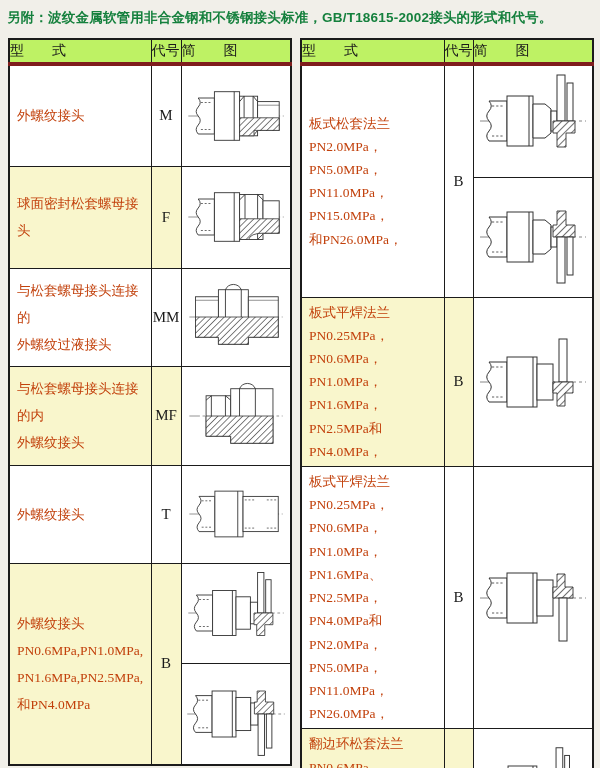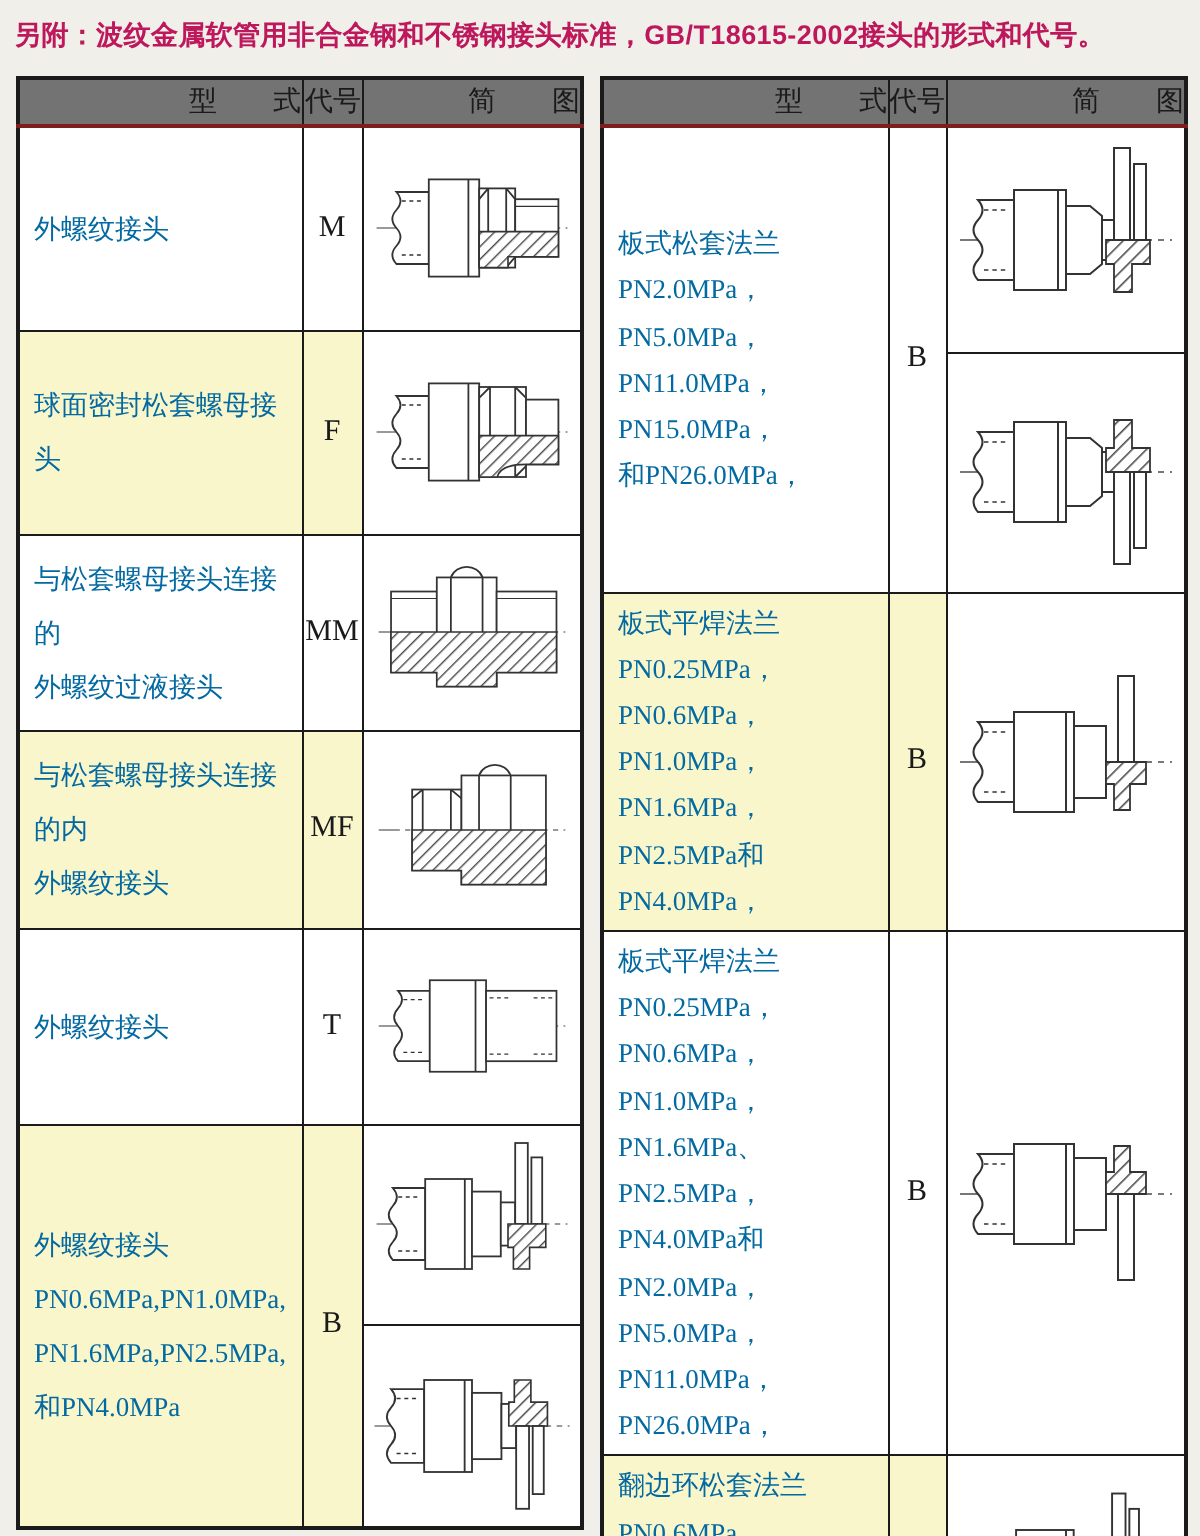--- a/index.html
+++ b/index.html
@@ -6,37 +6,37 @@
   body{
     width:600px;height:768px;
     background:#f1efe9;
     font-family:"Liberation Serif","DejaVu Serif",serif;
     color:#1a1a1a;
   }
   .page{position:relative;width:600px;height:768px;overflow:hidden;}
   .title{
     position:absolute;left:7px;top:9px;width:590px;
     font-family:"Liberation Sans","DejaVu Sans",sans-serif;
-    font-weight:bold;font-size:13.5px;color:#be185d;letter-spacing:0.2px;
+    font-weight:bold;font-size:13.5px;color:#15803d;letter-spacing:0.2px;
   }
   table.t{
     position:absolute;top:38px;
     border-collapse:collapse;table-layout:fixed;
     background:#ffffff;border:2px solid #1b1b1b;
   }
   table.t-left{left:8px;width:282px;height:727px;}
   table.t-right{left:300px;width:292px;height:727px;}
   th,td{border:1px solid #1b1b1b;padding:0;overflow:hidden;}
   th{
-    background:#737373;height:22px;font-weight:normal;
-    font-size:14px;text-align:right;border-bottom:2px solid #7f1d1d;
+    background:#bef264;height:22px;font-weight:normal;
+    font-size:14px;text-align:left;border-bottom:4px solid #7f1d1d;
   }
   td.type{
     font-size:13.5px;padding:3px 7px;vertical-align:middle;
-    white-space:pre-line;color:#0369a1;
+    white-space:pre-line;color:#c2410c;
   }
   .t-left td.type{line-height:2.0;}
   .t-right td.type{line-height:1.72;}
   td.code{text-align:center;vertical-align:middle;font-size:15px;}
   td.hl{background:#f9f6cc;}
   td.diag{vertical-align:middle;text-align:center;background:#ffffff;}
   svg.d{display:block;margin:0 auto;}
   svg .w{fill:#ffffff;stroke:#333;stroke-width:1;}
   svg .s{fill:none;stroke:#333;stroke-width:1;}
   svg .f{fill:none;stroke:#333;stroke-width:0.6;}

